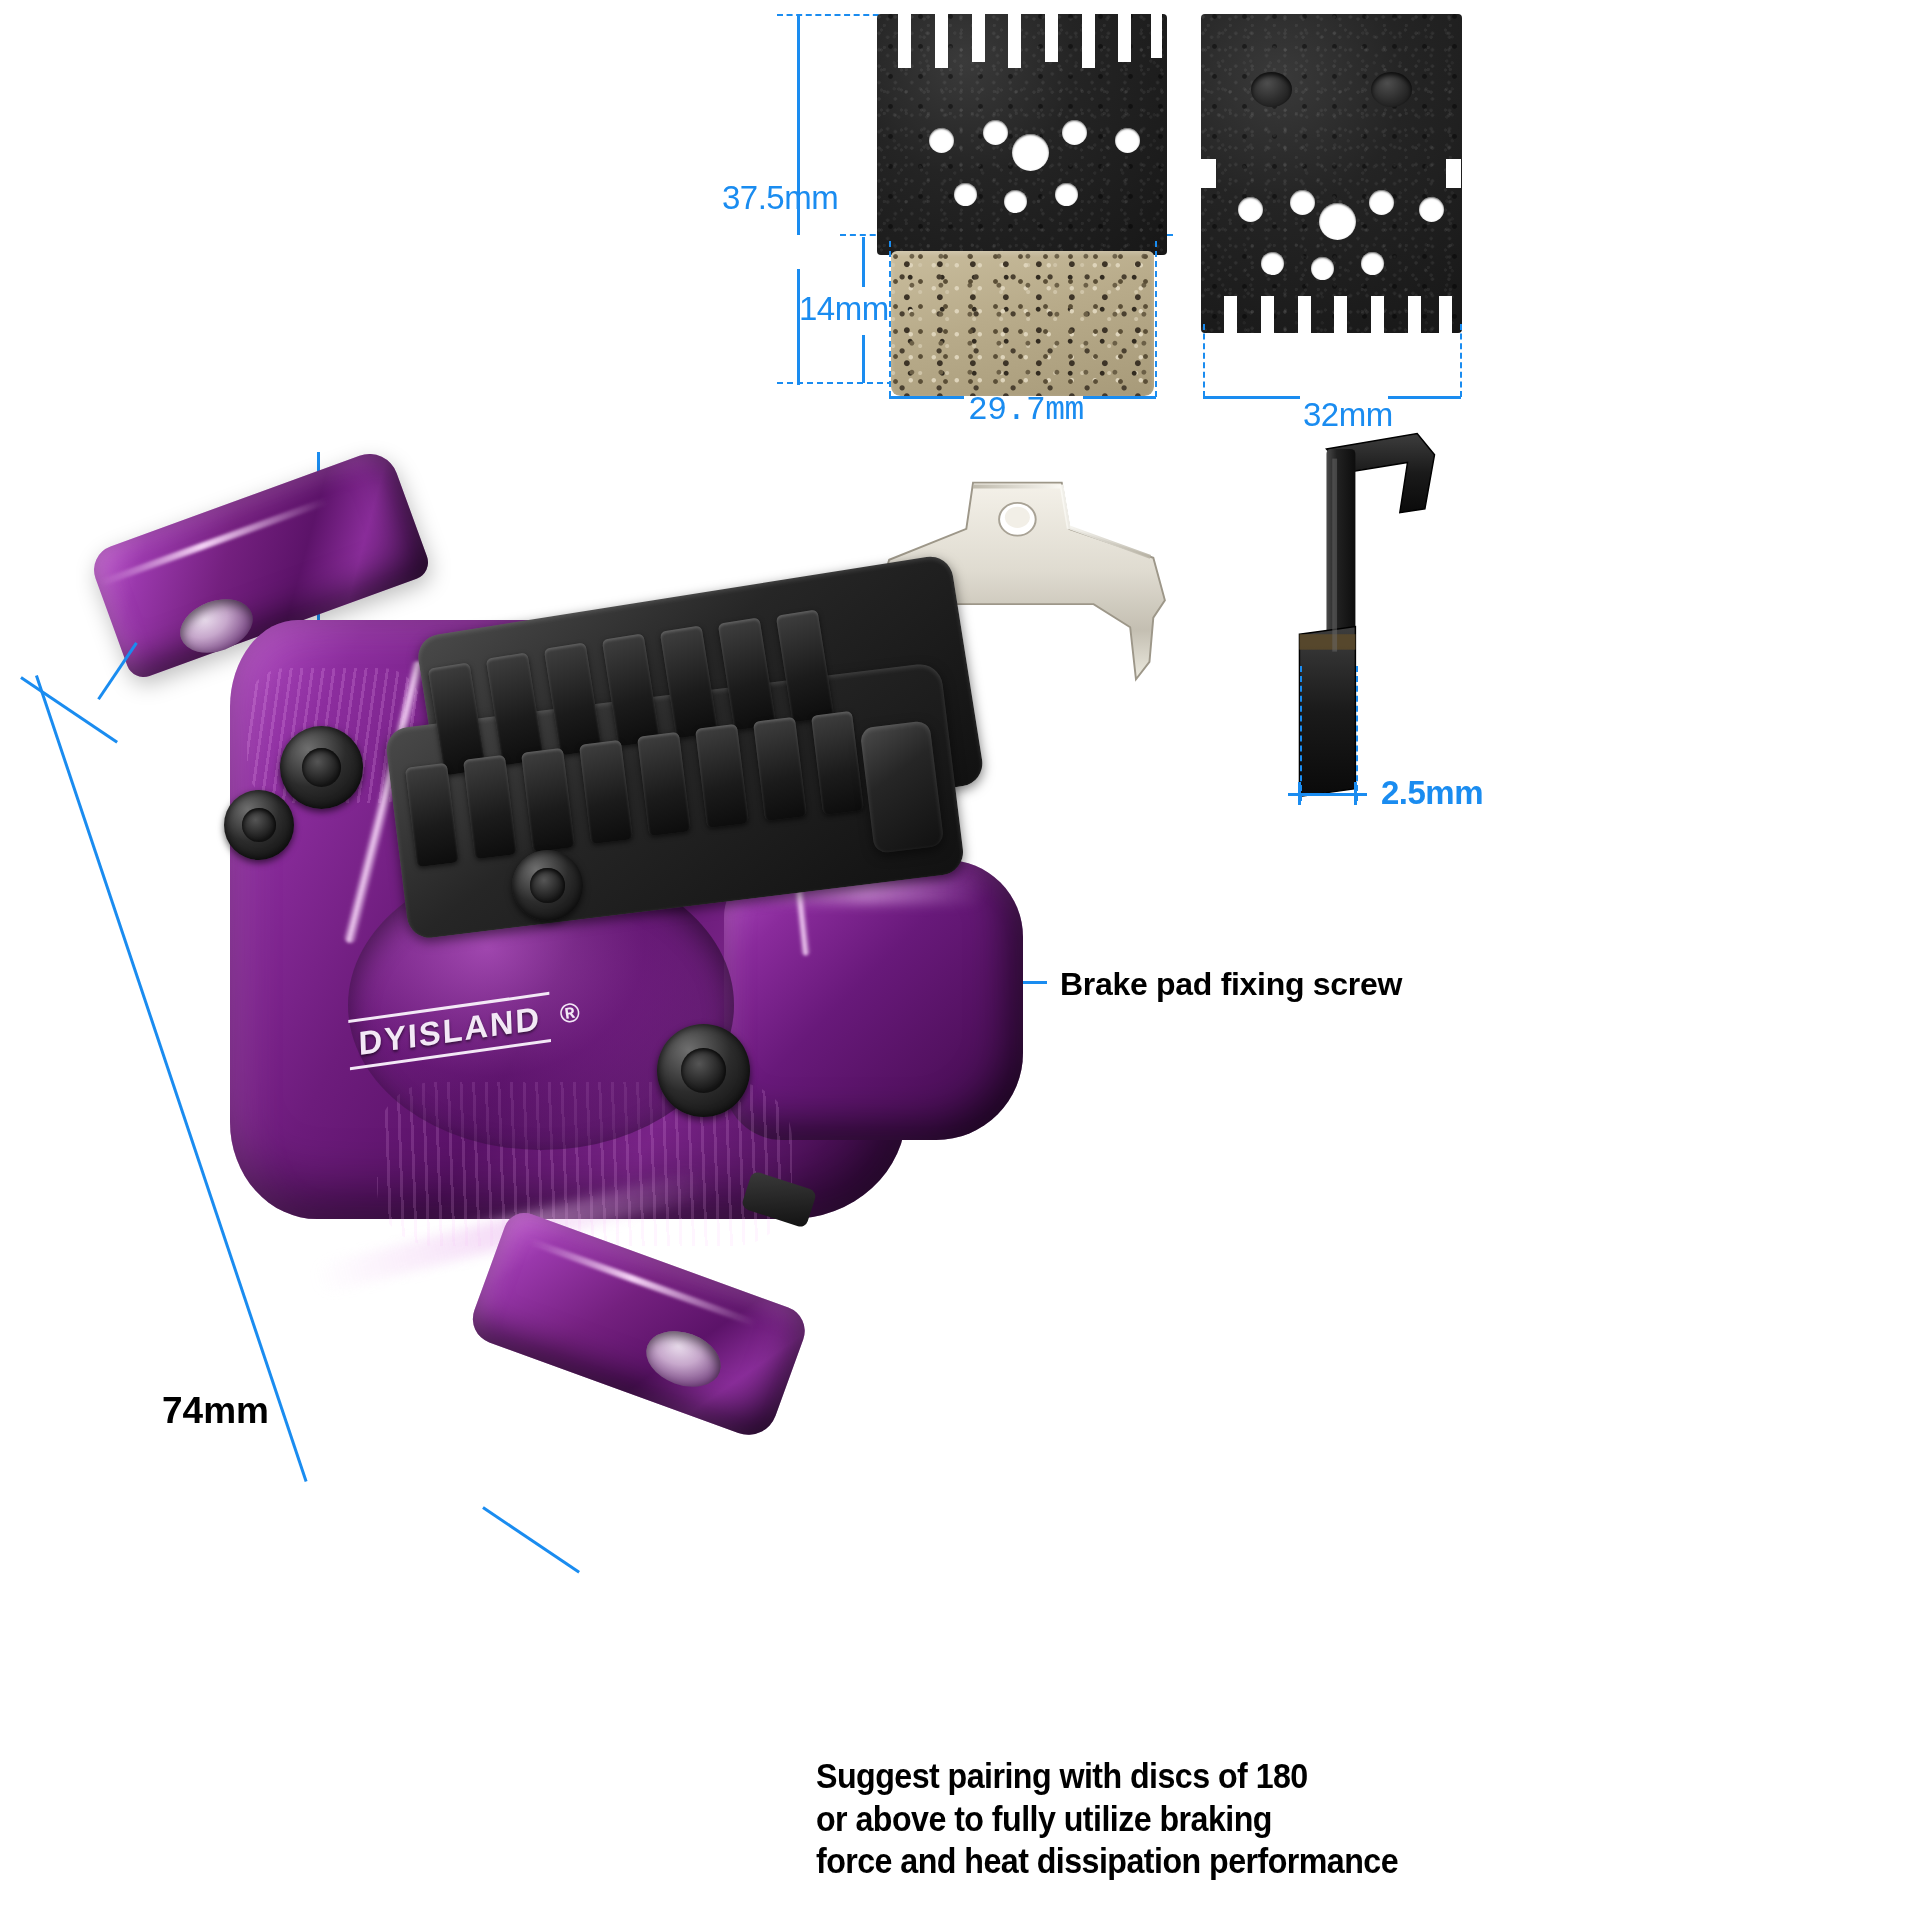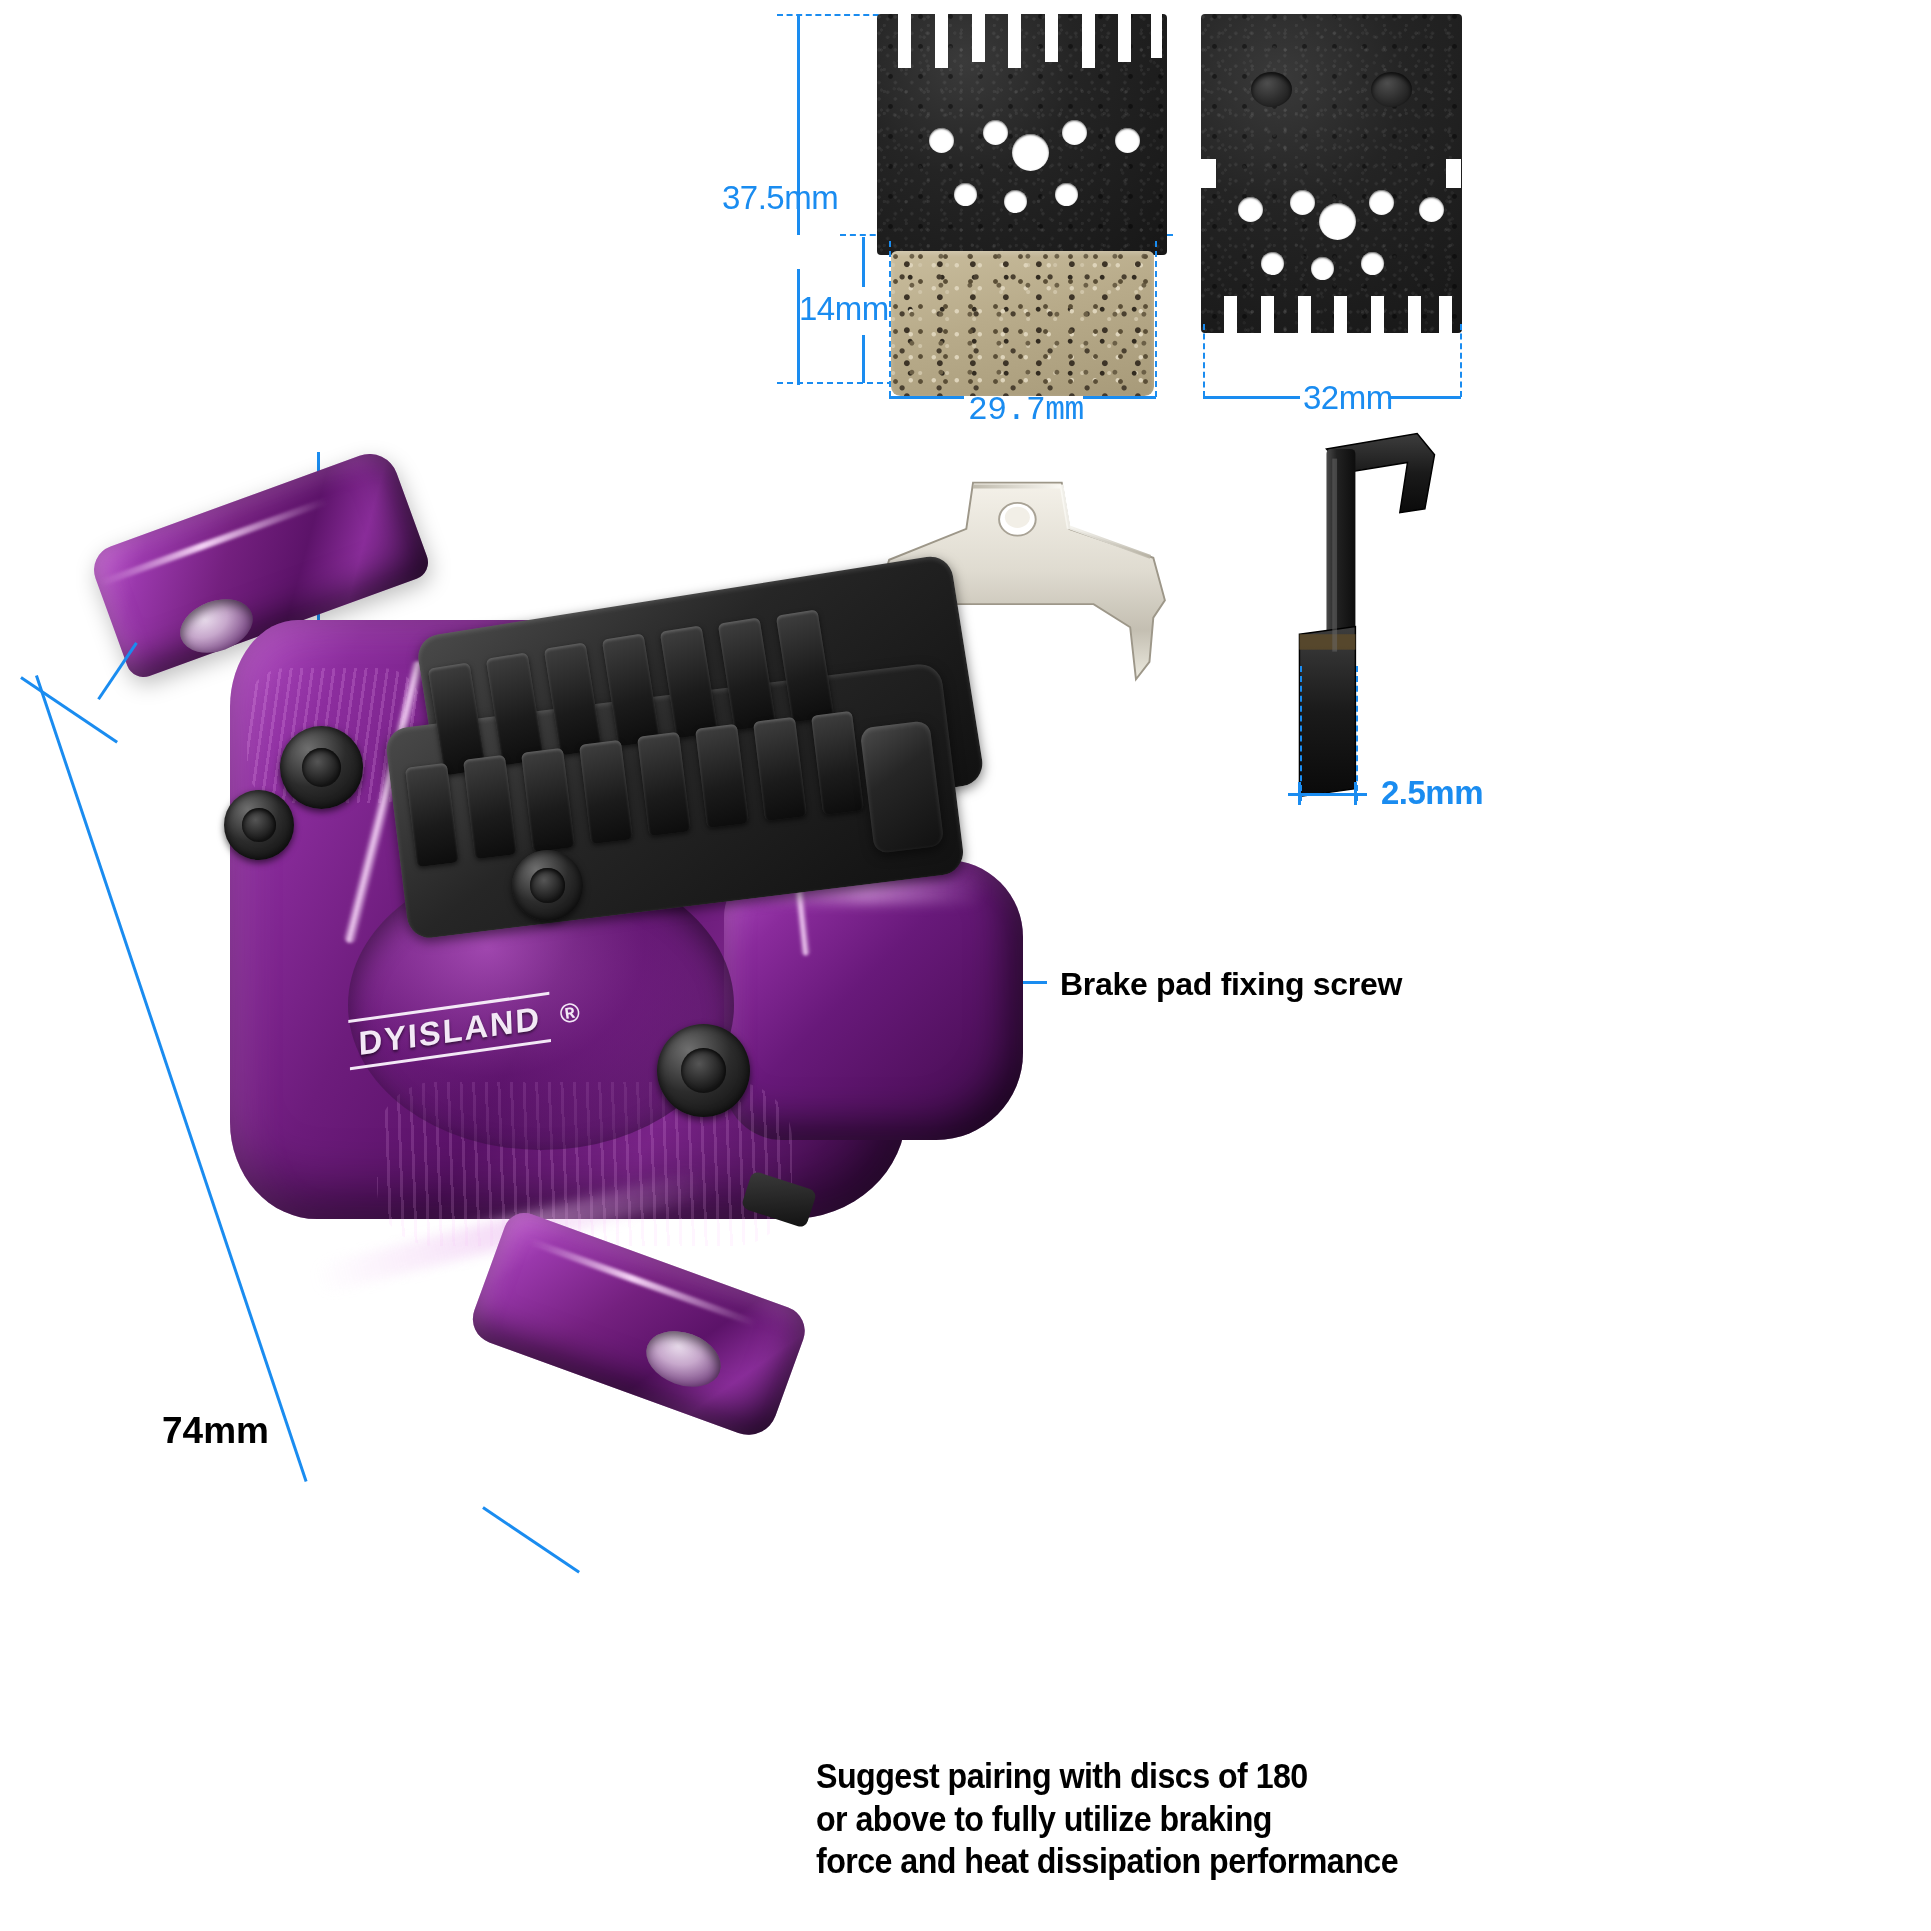--- a/index.html
+++ b/index.html
@@ -258,21 +258,21 @@
     <div class="tooth" style="left:133px; top:282px; width:12.6px; height:39px;"></div>
     <div class="tooth" style="left:170px; top:282px; width:12.6px; height:39px;"></div>
     <div class="tooth" style="left:207px; top:282px; width:12.6px; height:39px;"></div>
     <div class="tooth" style="left:238px; top:282px; width:12.6px; height:39px;"></div>
   </div>
 
   <div class="abs dash-v" style="left:1203px; top:324px; height:73px;"></div>
   <div class="abs dash-v" style="left:1460px; top:324px; height:73px;"></div>
   <div class="abs hline" style="left:1203px; top:396px; width:97px;"></div>
   <div class="abs hline" style="left:1388px; top:396px; width:73px;"></div>
-  <div class="abs dim" style="left:1303px; top:379px;">32mm</div>
+  <div class="abs dim" style="left:1303px; top:396px;">32mm</div>
 
   <svg class="clip-svg" style="left:864px; top:473px;" width="328" height="241" viewBox="0 0 340 250">
     <defs>
       <linearGradient id="steelg" x1="0" y1="0" x2="0" y2="1">
         <stop offset="0%" stop-color="#f4f1e9"></stop>
         <stop offset="45%" stop-color="#dfdbd0"></stop>
         <stop offset="75%" stop-color="#c4bfb2"></stop>
         <stop offset="100%" stop-color="#eceadf"></stop>
       </linearGradient>
       <linearGradient id="steelEdge" x1="0" y1="0" x2="1" y2="0">
@@ -408,21 +408,21 @@
   </div>
 
   <div class="abs" style="left:35px; top:676px; width:5.8px; height:850px;
               background:#1a8cf0; transform:rotate(-18.5deg); transform-origin:top left;
               width:2.9px;"></div>
 
   <div class="abs hline" style="left:21px; top:676px; width:116px; transform:rotate(34deg); transform-origin:left center;"></div>
   <div class="abs hline" style="left:483px; top:1506px; width:116px; transform:rotate(34deg); transform-origin:left center;"></div>
   <div class="abs vline" style="left:116px; top:637px; width:2.9px; height:68px; transform:rotate(34deg);"></div>
 
-  <div class="abs blacknum" style="left:162px; top:1390px;margin-top:20px;">74mm</div>
+  <div class="abs blacknum" style="left:162px; top:1390px;">74mm</div>
 
   <div class="abs" style="left:816px; top:1755px;">
     <div class="note">Suggest pairing with discs of 180</div>
     <div class="note">or above to fully utilize braking</div>
     <div class="note">force and heat dissipation performance</div>
   </div>
 
 </div>
 
 

